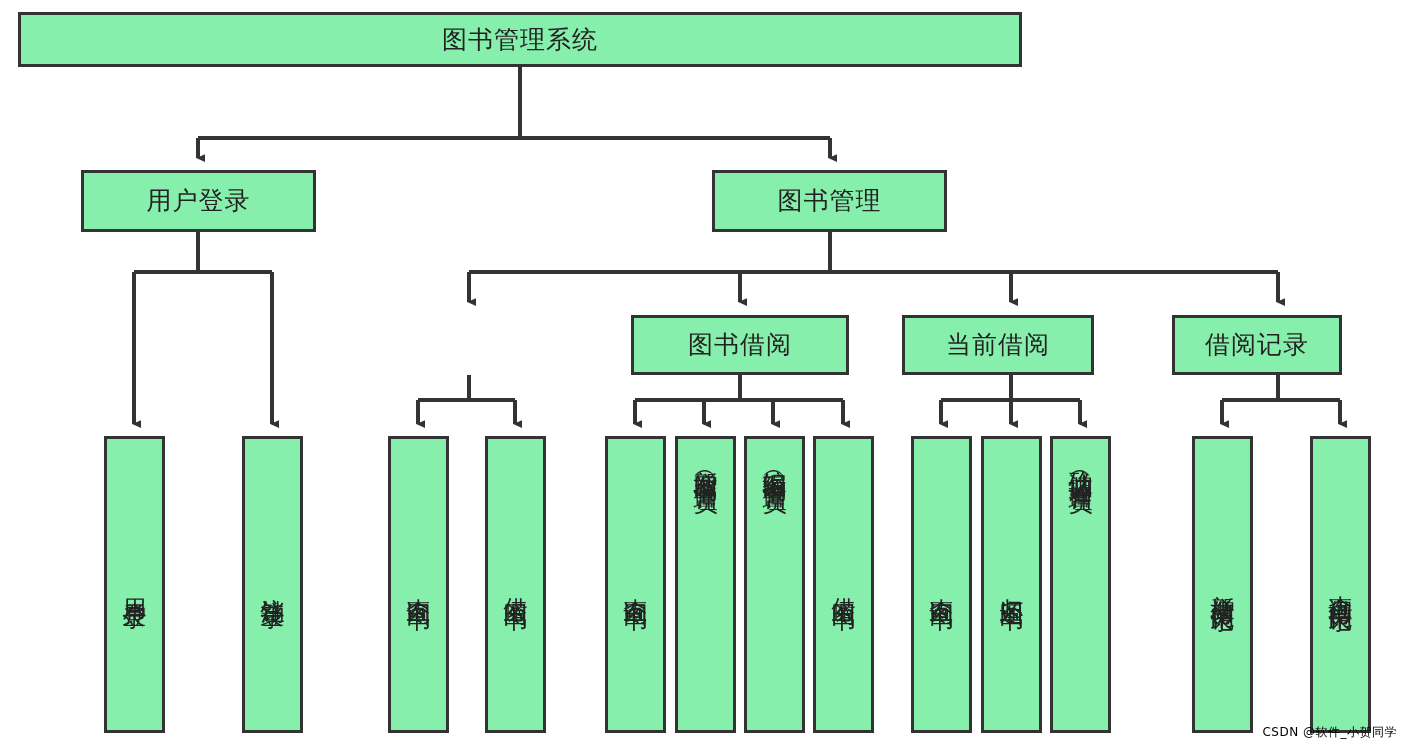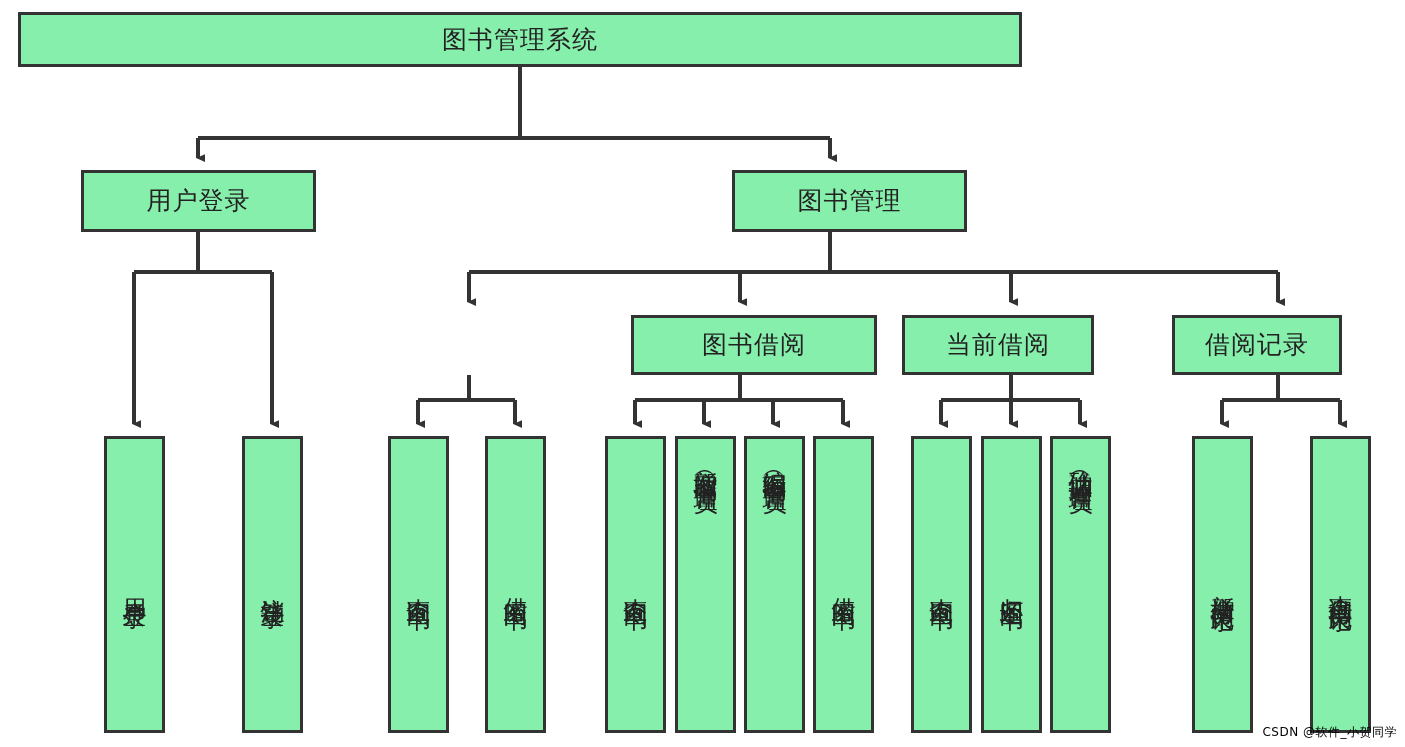--- a/index.html
+++ b/index.html
@@ -125,25 +125,25 @@
     </g>
   </svg>
 
   <div class="node" style="left:18px; top:12px; width:1004px; height:55px;">
     <span class="node-label">图书管理系统</span>
   </div>
 
   <div class="node" style="left:81px; top:170px; width:235px; height:62px;">
     <span class="node-label">用户登录</span>
   </div>
-  <div class="node" style="left:712px; top:170px; width:235px; height:62px;margin-left:20px;">
+  <div class="node" style="left:712px; top:170px; width:235px; height:62px;">
     <span class="node-label">图书管理</span>
   </div>
 
-  <div class="node" style="left:631px; top:315px; width:246px; height:60px;">
+  <div class="node" style="left:631px; top:315px; width:218px; height:60px;">
     <span class="node-label">图书借阅</span>
   </div>
   <div class="node" style="left:902px; top:315px; width:192px; height:60px;">
     <span class="node-label">当前借阅</span>
   </div>
   <div class="node" style="left:1172px; top:315px; width:170px; height:60px;">
     <span class="node-label">借阅记录</span>
   </div>
 
   <div class="node leaf centered" style="left:104px; top:436px; width:61px; height:297px;">

